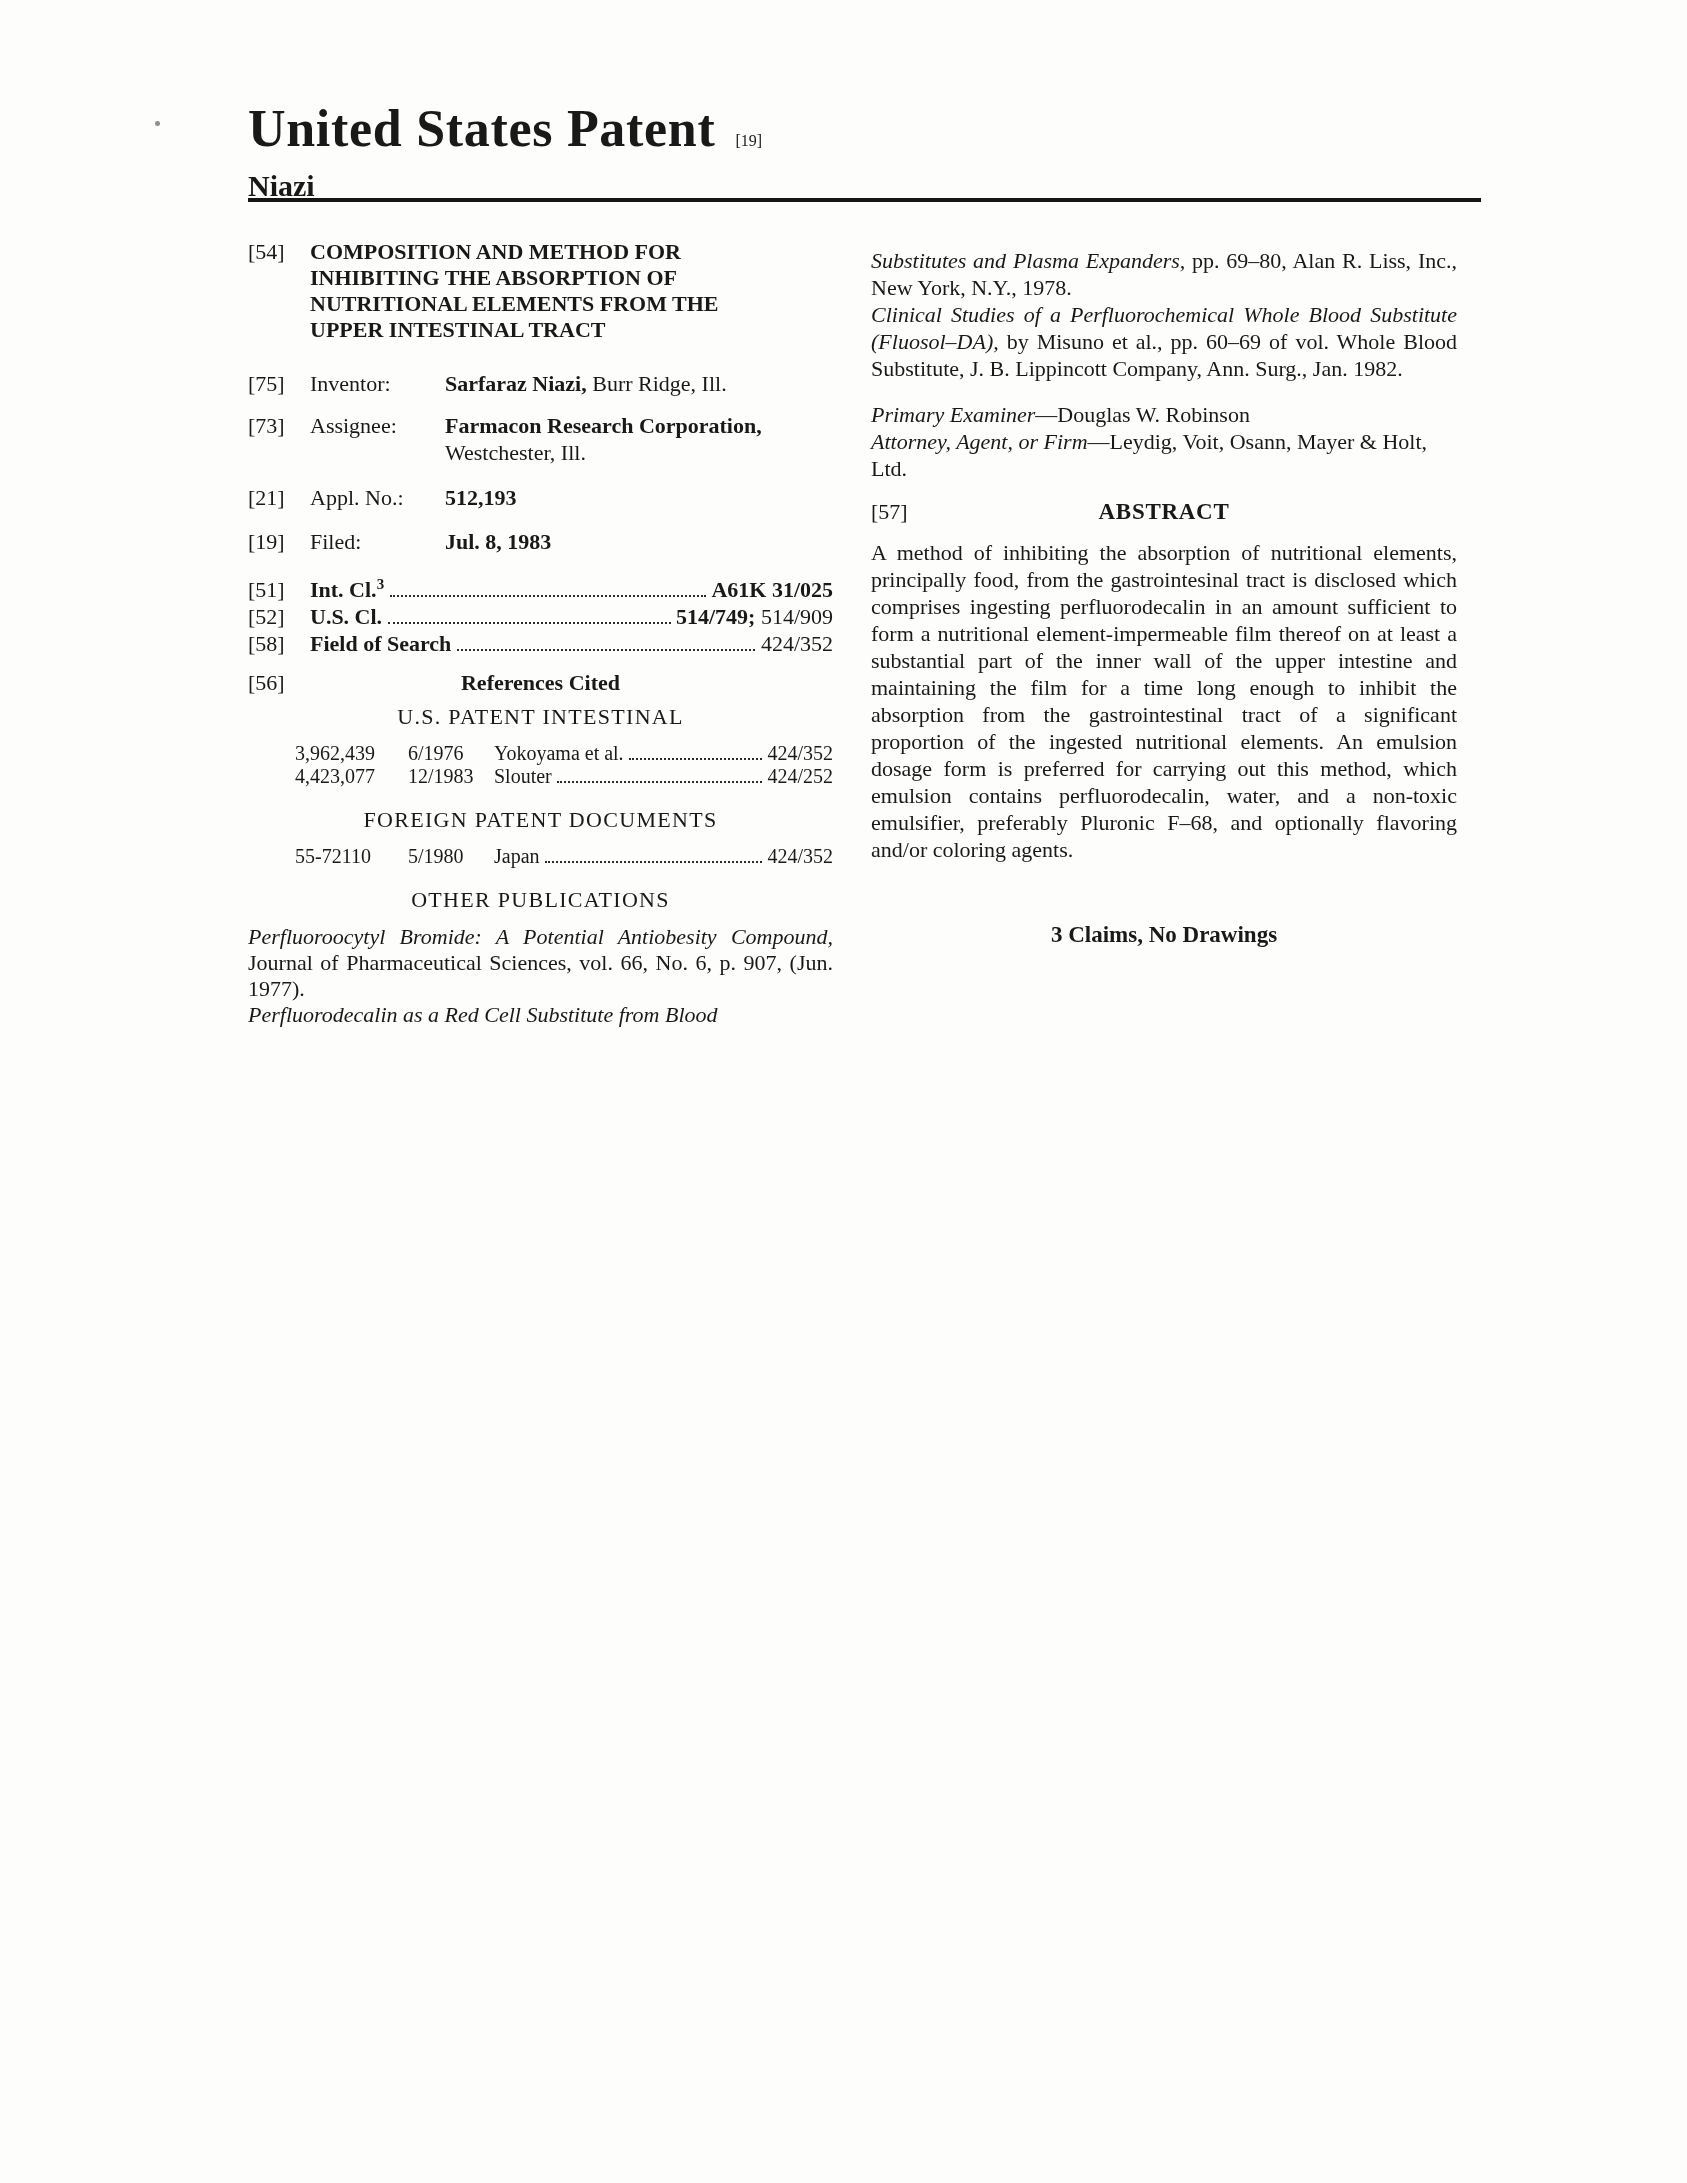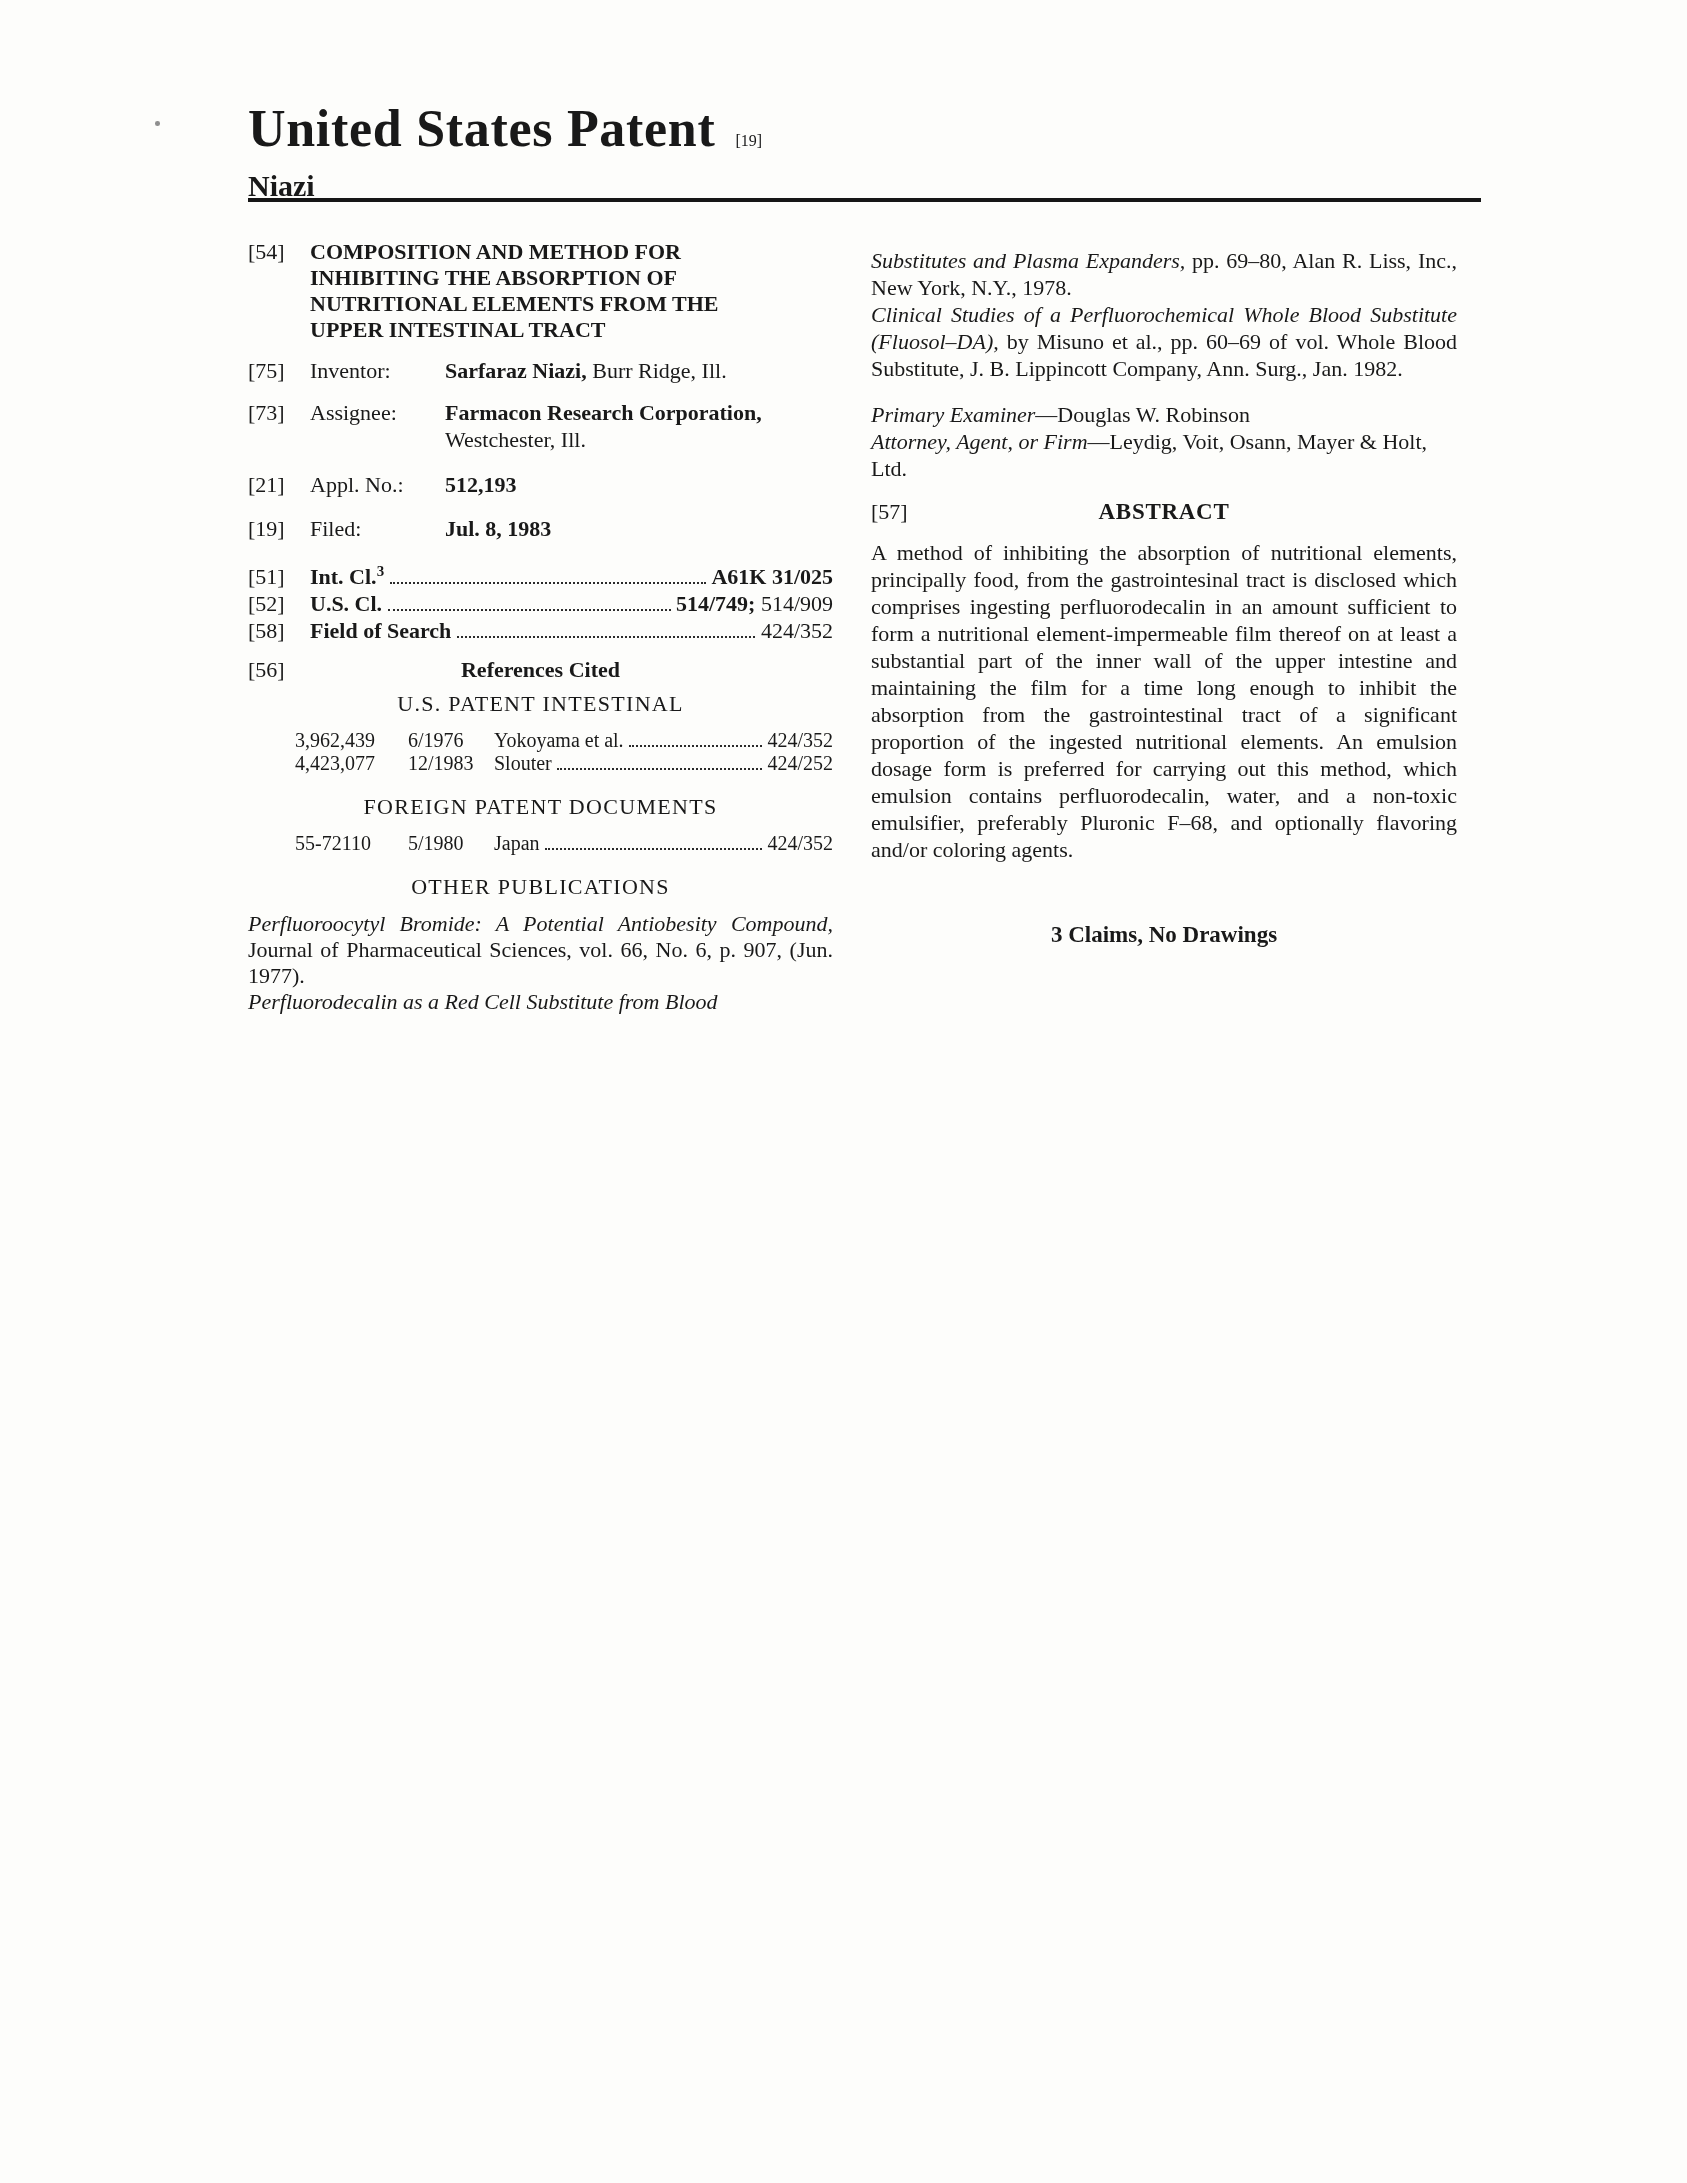--- a/index.html
+++ b/index.html
@@ -31,21 +31,21 @@
   
   .col-left{position:absolute;left:248px;top:238px;width:585px;font-size:22px;line-height:27px;}
   .col-right{position:absolute;left:871px;top:247px;width:586px;font-size:22px;line-height:27px;}
   .item{display:flex;align-items:baseline;}
   .code{flex:0 0 62px;font-size:22px;}
   .lab{flex:0 0 135px;}
   .val{flex:1;}
   .b{font-weight:bold;}
   .it{font-style:italic;}
   
-  .f54{margin-bottom:14px;justify-content:space-between;}
+  .f54{margin-bottom:27px;justify-content:space-between;}
   .titleblock{flex:1;font-weight:bold;font-size:22px;line-height:26px;}
   .mb22{margin-bottom:15px;}
   .mb26{margin-bottom:17.5px;}
   .mb24{margin-bottom:16px;}
   
   .clsblock{margin-bottom:12px;}
   .clsline{flex:1;display:flex;align-items:baseline;}
   .leader{flex:1;border-bottom:2.7px dotted #2a2a2a;margin:0 5.4px 4.7px 5.4px;min-width:20px;}
   .cval{white-space:nowrap;}
   sup{font-size:15px;}

